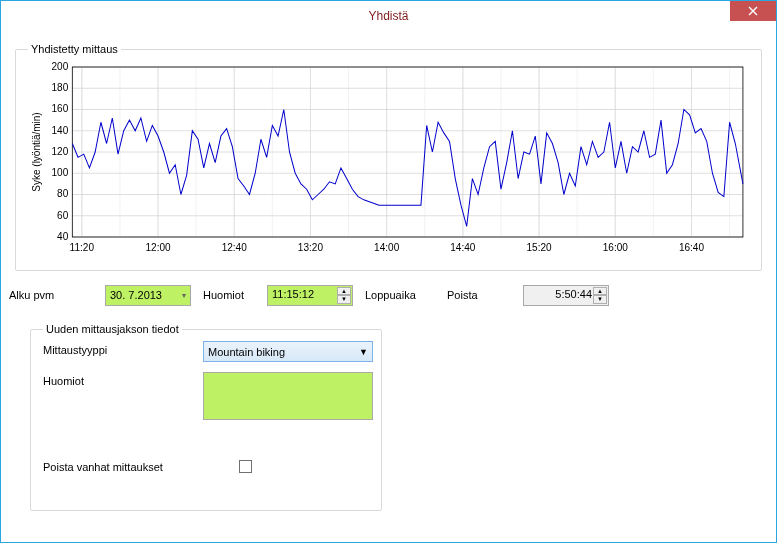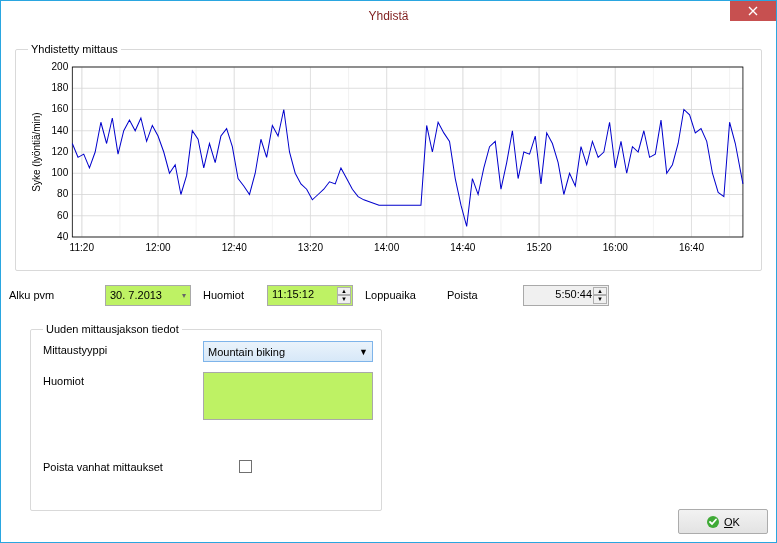--- a/index.html
+++ b/index.html
@@ -152,23 +152,16 @@
         <label>Huomiot</label>
         <textarea class="ctrl" style=""></textarea>
       </div>
       <div class="frow" style="margin-top:40px;align-items:center">
         <label style="width:196px;padding-top:0">Poista vanhat mittaukset</label>
         <div class="chk"></div>
       </div>
     </fieldset>
 
     <div class="buttons">
-      <div class="btn">
-        <svg class="icon-ok" viewBox="0 0 14 14">
-            <circle cx="7" cy="7" r="6" fill="#3faa36"></circle>
-            <path d="M4 7 L6 9 L10 4.5" stroke="#fff" stroke-width="1.8" fill="none" stroke-linecap="round"></path>
-          </svg>
-        <span><u>O</u><span>K</span></span>
-      </div>
     </div>
 
   </div>
 </div>
 
 </body></html>

